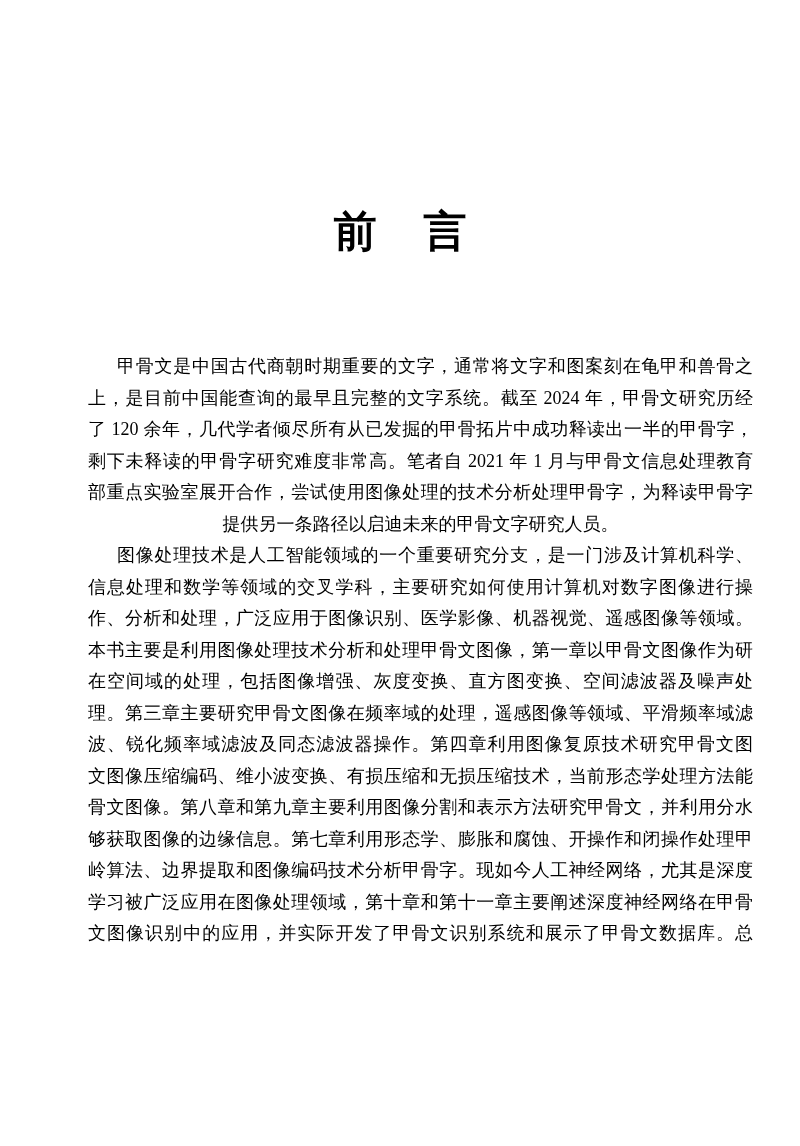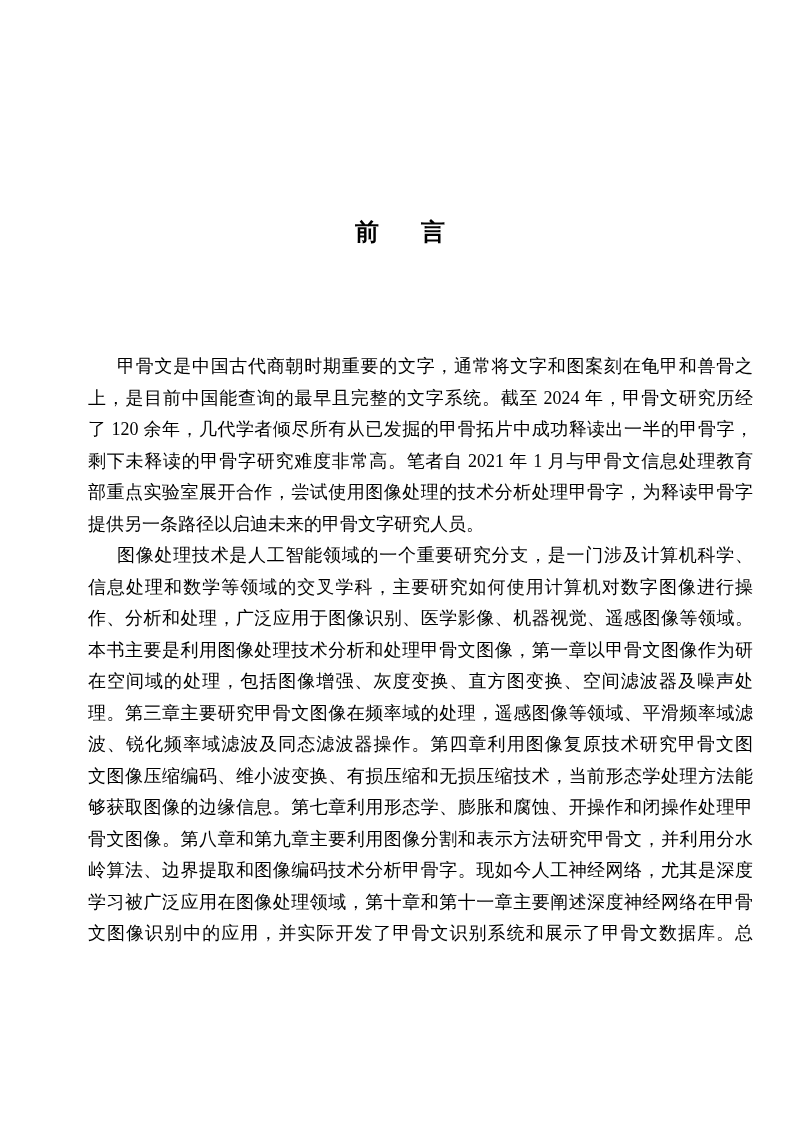--- a/index.html
+++ b/index.html
@@ -18,21 +18,21 @@
     color: #000000;
     overflow: hidden;
   }
   .doc-title {
     position: absolute;
     top: 212px;
     left: 0;
     width: 800px;
     margin: 0;
     text-align: center;
-    font-size: 24px;
+    font-size: 43px;
     font-weight: 700;
     line-height: 40px;
     letter-spacing: 0;
     white-space: pre;
     word-spacing: 36px; 
   }
   .body-text {
     position: absolute;
     top: 351px;
     left: 88px;
@@ -43,21 +43,21 @@
     font-size: 18px;
     height: 31.5px;
     line-height: 31.5px;
     text-align: justify;
     text-align-last: justify;
     white-space: normal;
     overflow: visible;
   }
   .line.indent { text-indent: 29px; }
   .line.no-just {
-    text-align: left;
+    text-align: center;
     text-align-last: auto;
   }
 </style>
 </head>
 <body>
 
 <div class="page">
   <h1 class="doc-title">前 言</h1>
 
   <div class="body-text">
@@ -71,20 +71,20 @@
       </div>
       <div class="paragraph">
         <div class="line indent">图像处理技术是人工智能领域的一个重要研究分支，是一门涉及计算机科学、</div>
         <div class="line">信息处理和数学等领域的交叉学科，主要研究如何使用计算机对数字图像进行操</div>
         <div class="line">作、分析和处理，广泛应用于图像识别、医学影像、机器视觉、遥感图像等领域。</div>
         <div class="line">本书主要是利用图像处理技术分析和处理甲骨文图像，第一章以甲骨文图像作为研</div>
         <div class="line">在空间域的处理，包括图像增强、灰度变换、直方图变换、空间滤波器及噪声处</div>
         <div class="line">理。第三章主要研究甲骨文图像在频率域的处理，遥感图像等领域、平滑频率域滤</div>
         <div class="line">波、锐化频率域滤波及同态滤波器操作。第四章利用图像复原技术研究甲骨文图</div>
         <div class="line">文图像压缩编码、维小波变换、有损压缩和无损压缩技术，当前形态学处理方法能</div>
+        <div class="line">骨文图像。第八章和第九章主要利用图像分割和表示方法研究甲骨文，并利用分水</div>
         <div class="line">够获取图像的边缘信息。第七章利用形态学、膨胀和腐蚀、开操作和闭操作处理甲</div>
-        <div class="line">骨文图像。第八章和第九章主要利用图像分割和表示方法研究甲骨文，并利用分水</div>
         <div class="line">岭算法、边界提取和图像编码技术分析甲骨字。现如今人工神经网络，尤其是深度</div>
         <div class="line">学习被广泛应用在图像处理领域，第十章和第十一章主要阐述深度神经网络在甲骨</div>
         <div class="line">文图像识别中的应用，并实际开发了甲骨文识别系统和展示了甲骨文数据库。总</div>
       </div>
     </div>
 </div>
 
 </body></html>

